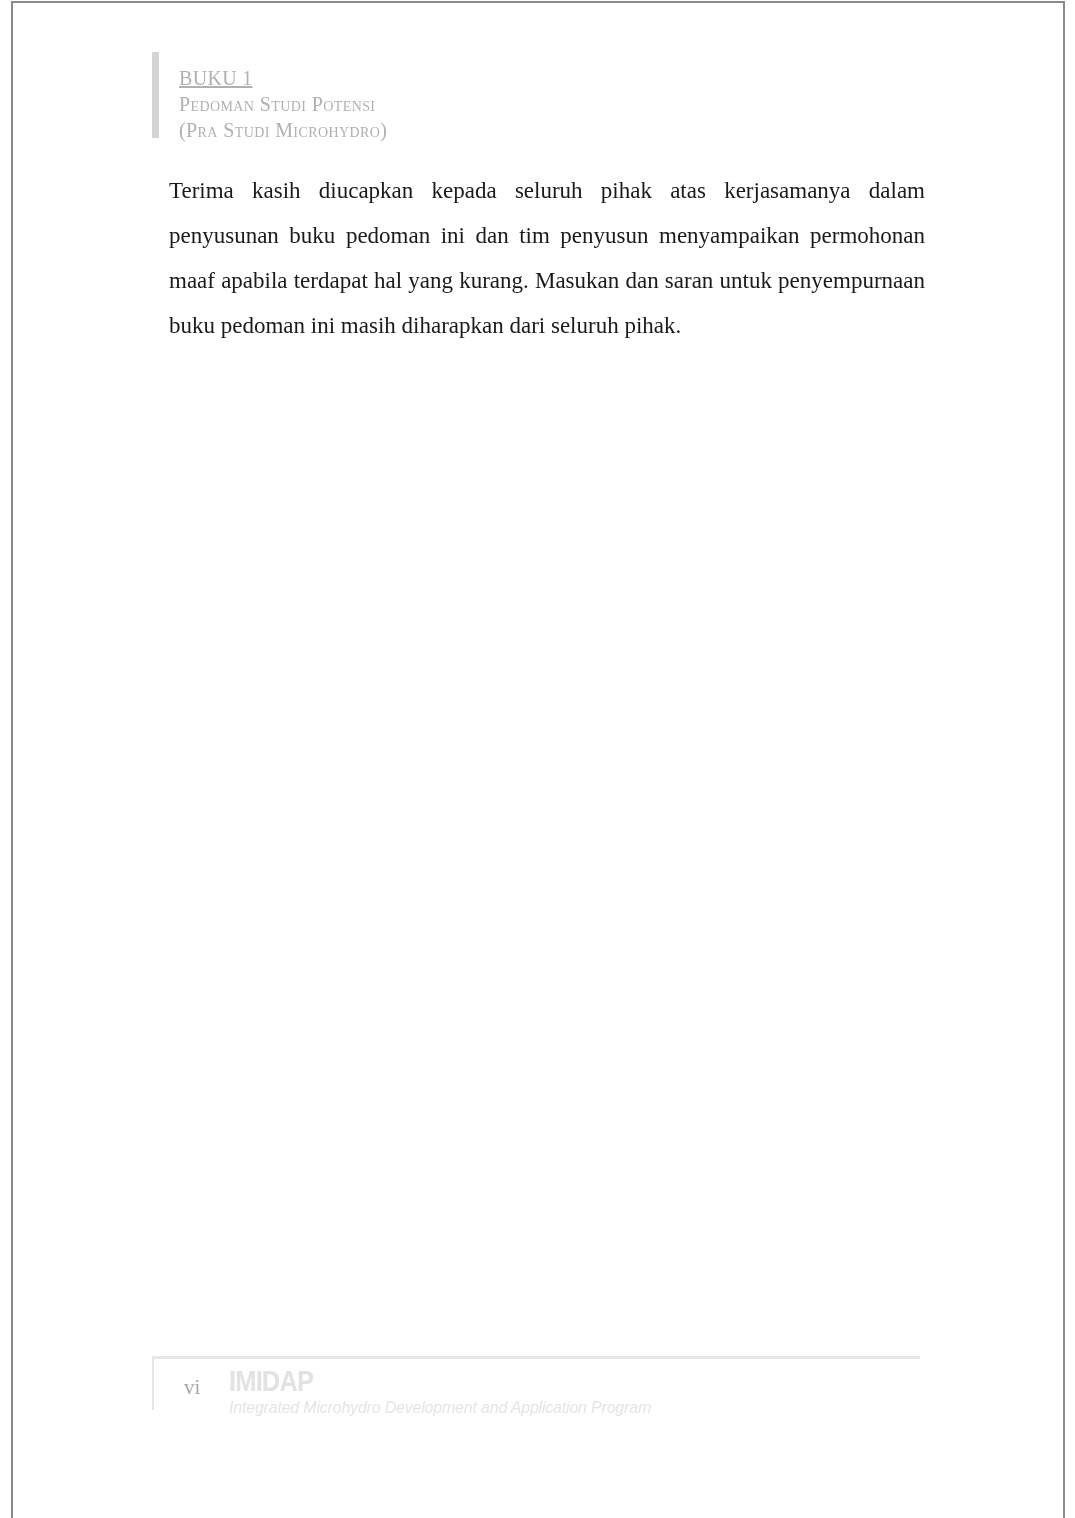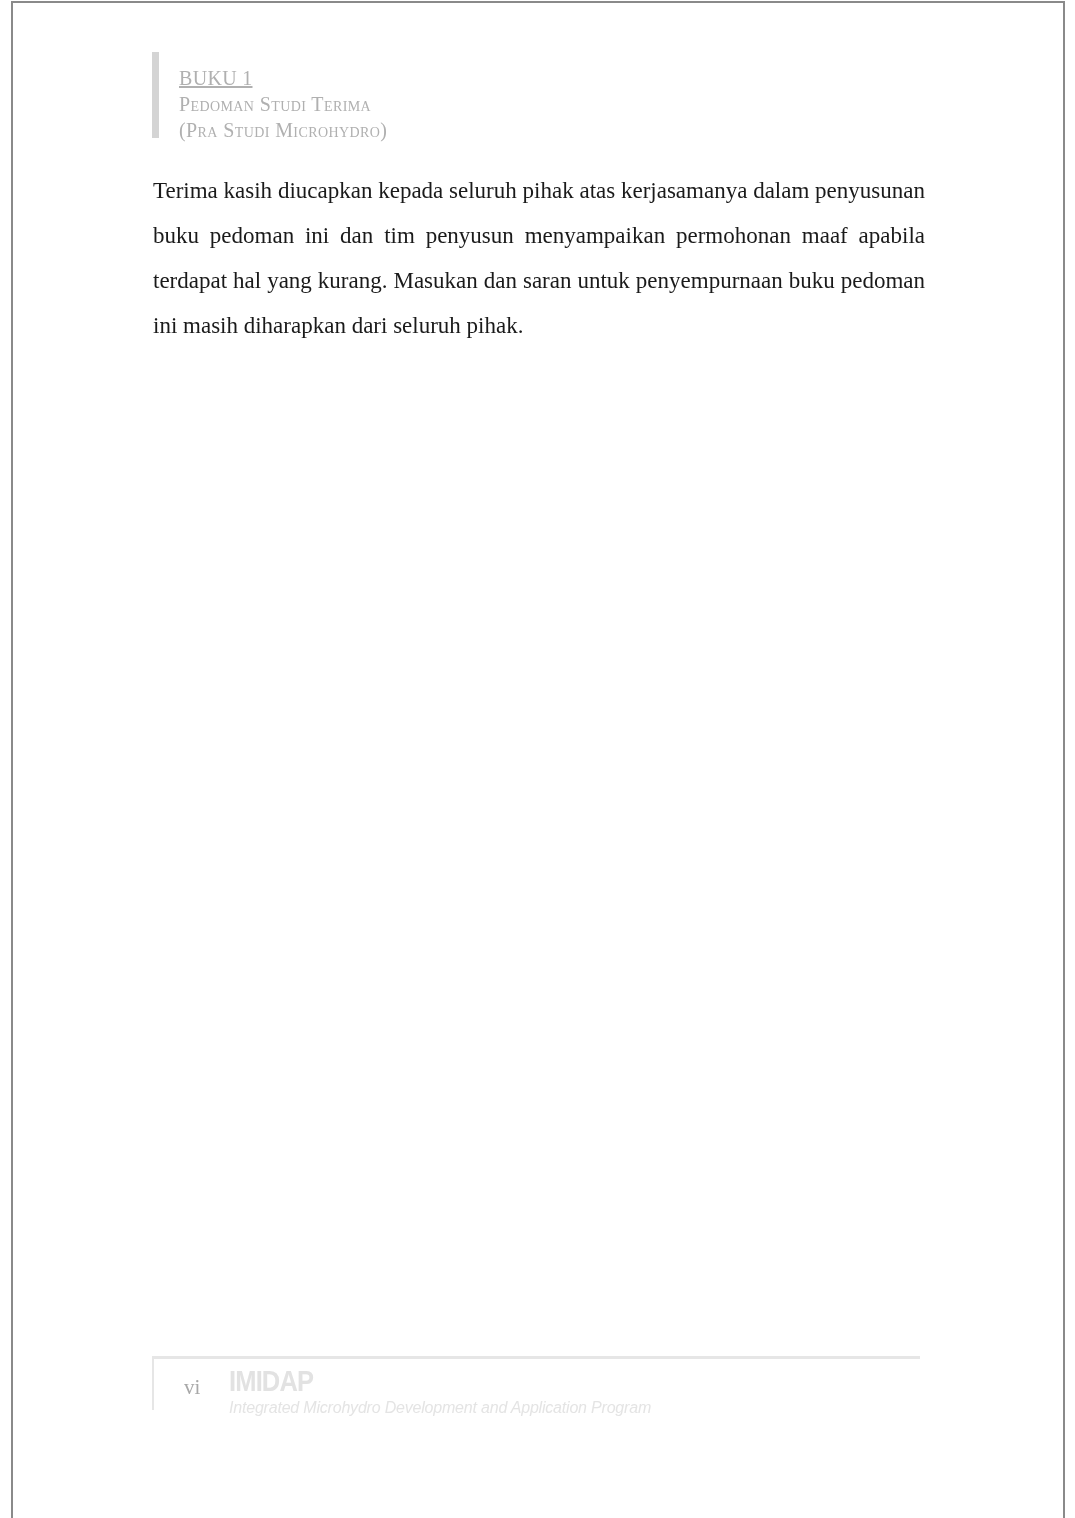--- a/index.html
+++ b/index.html
@@ -21,21 +21,21 @@
   .header .line {
     font-size: 20px; line-height: 26px; font-variant: small-caps; letter-spacing: 0.4px;
   }
   .body-text {
     position: absolute; left: 153px; top: 168px; width: 772px;
     font-family: "Liberation Serif", serif; font-size: 23px; color: #1a1a1a;
     line-height: 45px;
   }
   .body-text p { margin: 0; text-align: justify; }
   .body-text p.first { text-align-last: left; }
-  .body-text p.para { text-align: justify; text-align-last: left; }
+  .body-text p.para { text-align: justify; text-align-last: left; margin-left: 16px; }
   .footer-rule {
     position: absolute; left: 152px; top: 1356px; width: 768px; height: 3px; background: #e6e6e6;
   }
   .footer-vline {
     position: absolute; left: 152px; top: 1356px; width: 2px; height: 54px; background: #e6e6e6;
   }
   .page-num {
     position: absolute; left: 184px; top: 1375px;
     font-family: "Liberation Serif", serif; font-size: 21px; color: #a8a8a8;
   }
@@ -51,21 +51,21 @@
   }
 </style>
 </head>
 <body>
 
 <div class="page">
 </div>
 
 <div class="header">
   <div class="book">BUKU 1</div>
-  <div class="line">Pedoman Studi Terima</div>
+  <div class="line">Pedoman Studi Potensi</div>
   <div class="line">(Pra Studi Microhydro)</div>
 </div>
 
 <div class="body-text">
   <p class="para">Terima kasih diucapkan kepada seluruh pihak atas kerjasamanya dalam penyusunan buku pedoman ini dan tim penyusun menyampaikan permohonan maaf apabila terdapat hal yang kurang. Masukan dan saran untuk penyempurnaan buku pedoman ini masih diharapkan dari seluruh pihak.</p>
 </div>
 
 <div class="footer-rule"></div>
 <div class="footer-vline"></div>
 <div class="page-num">vi</div>

